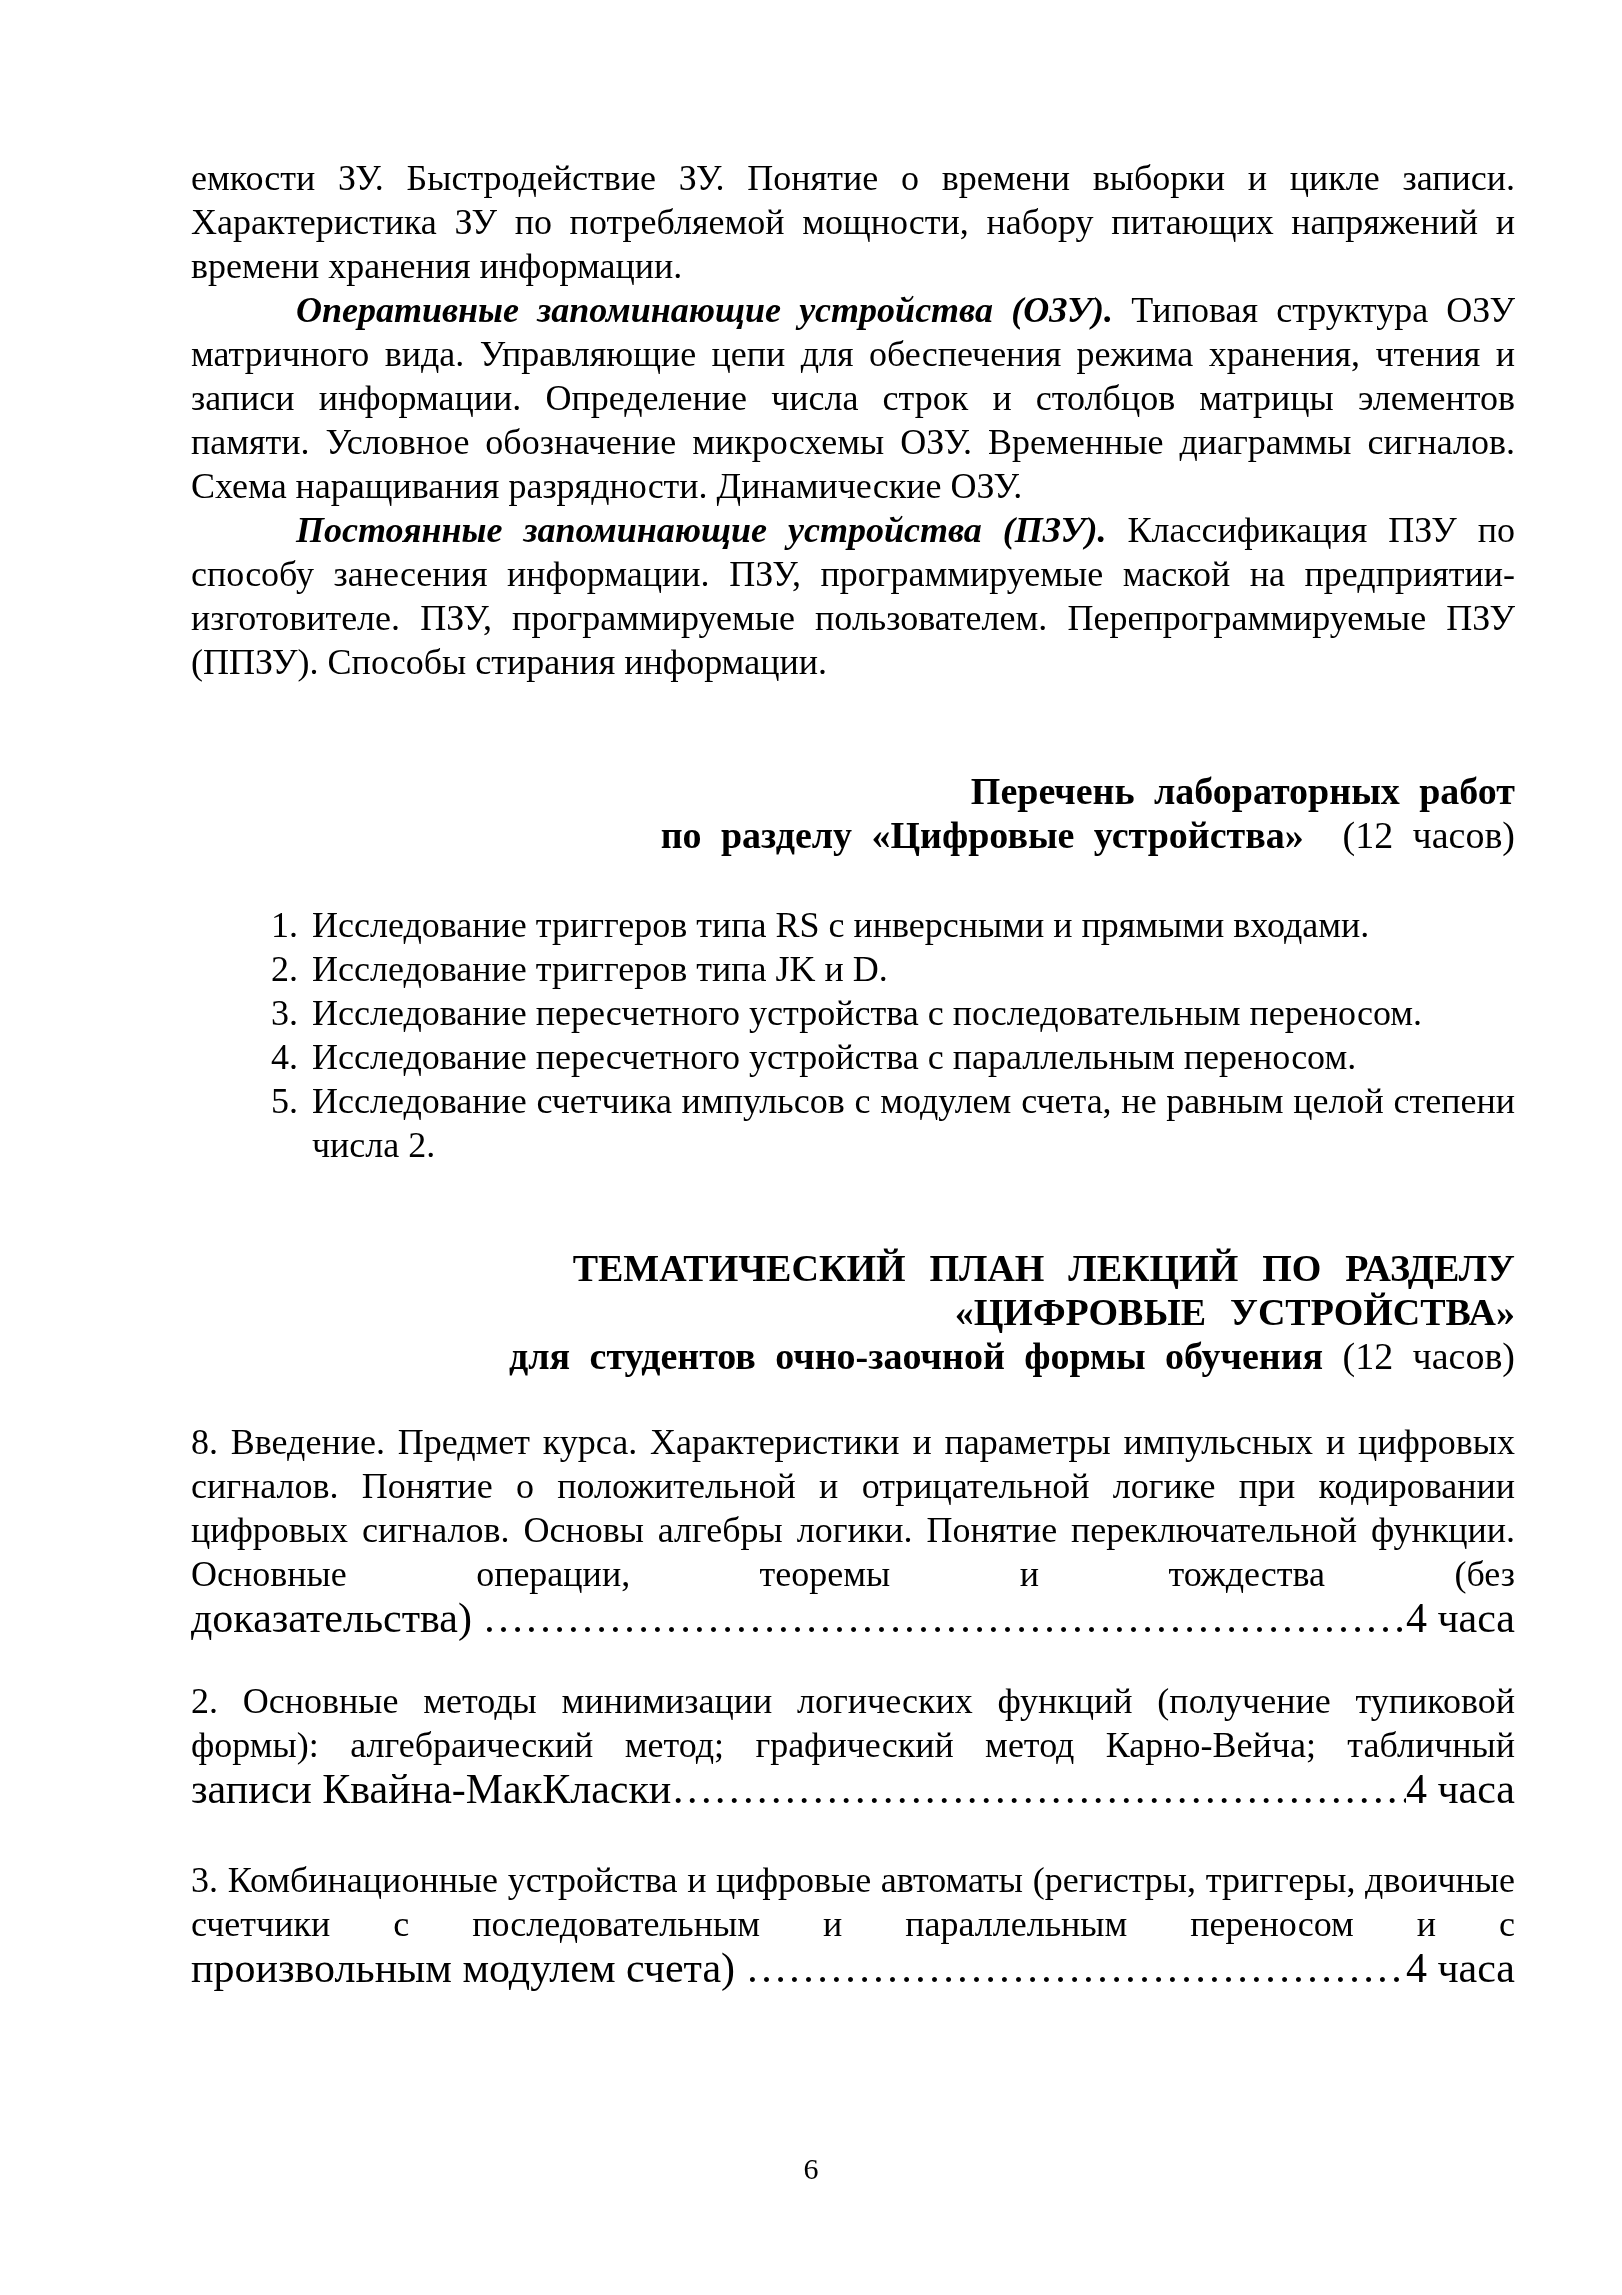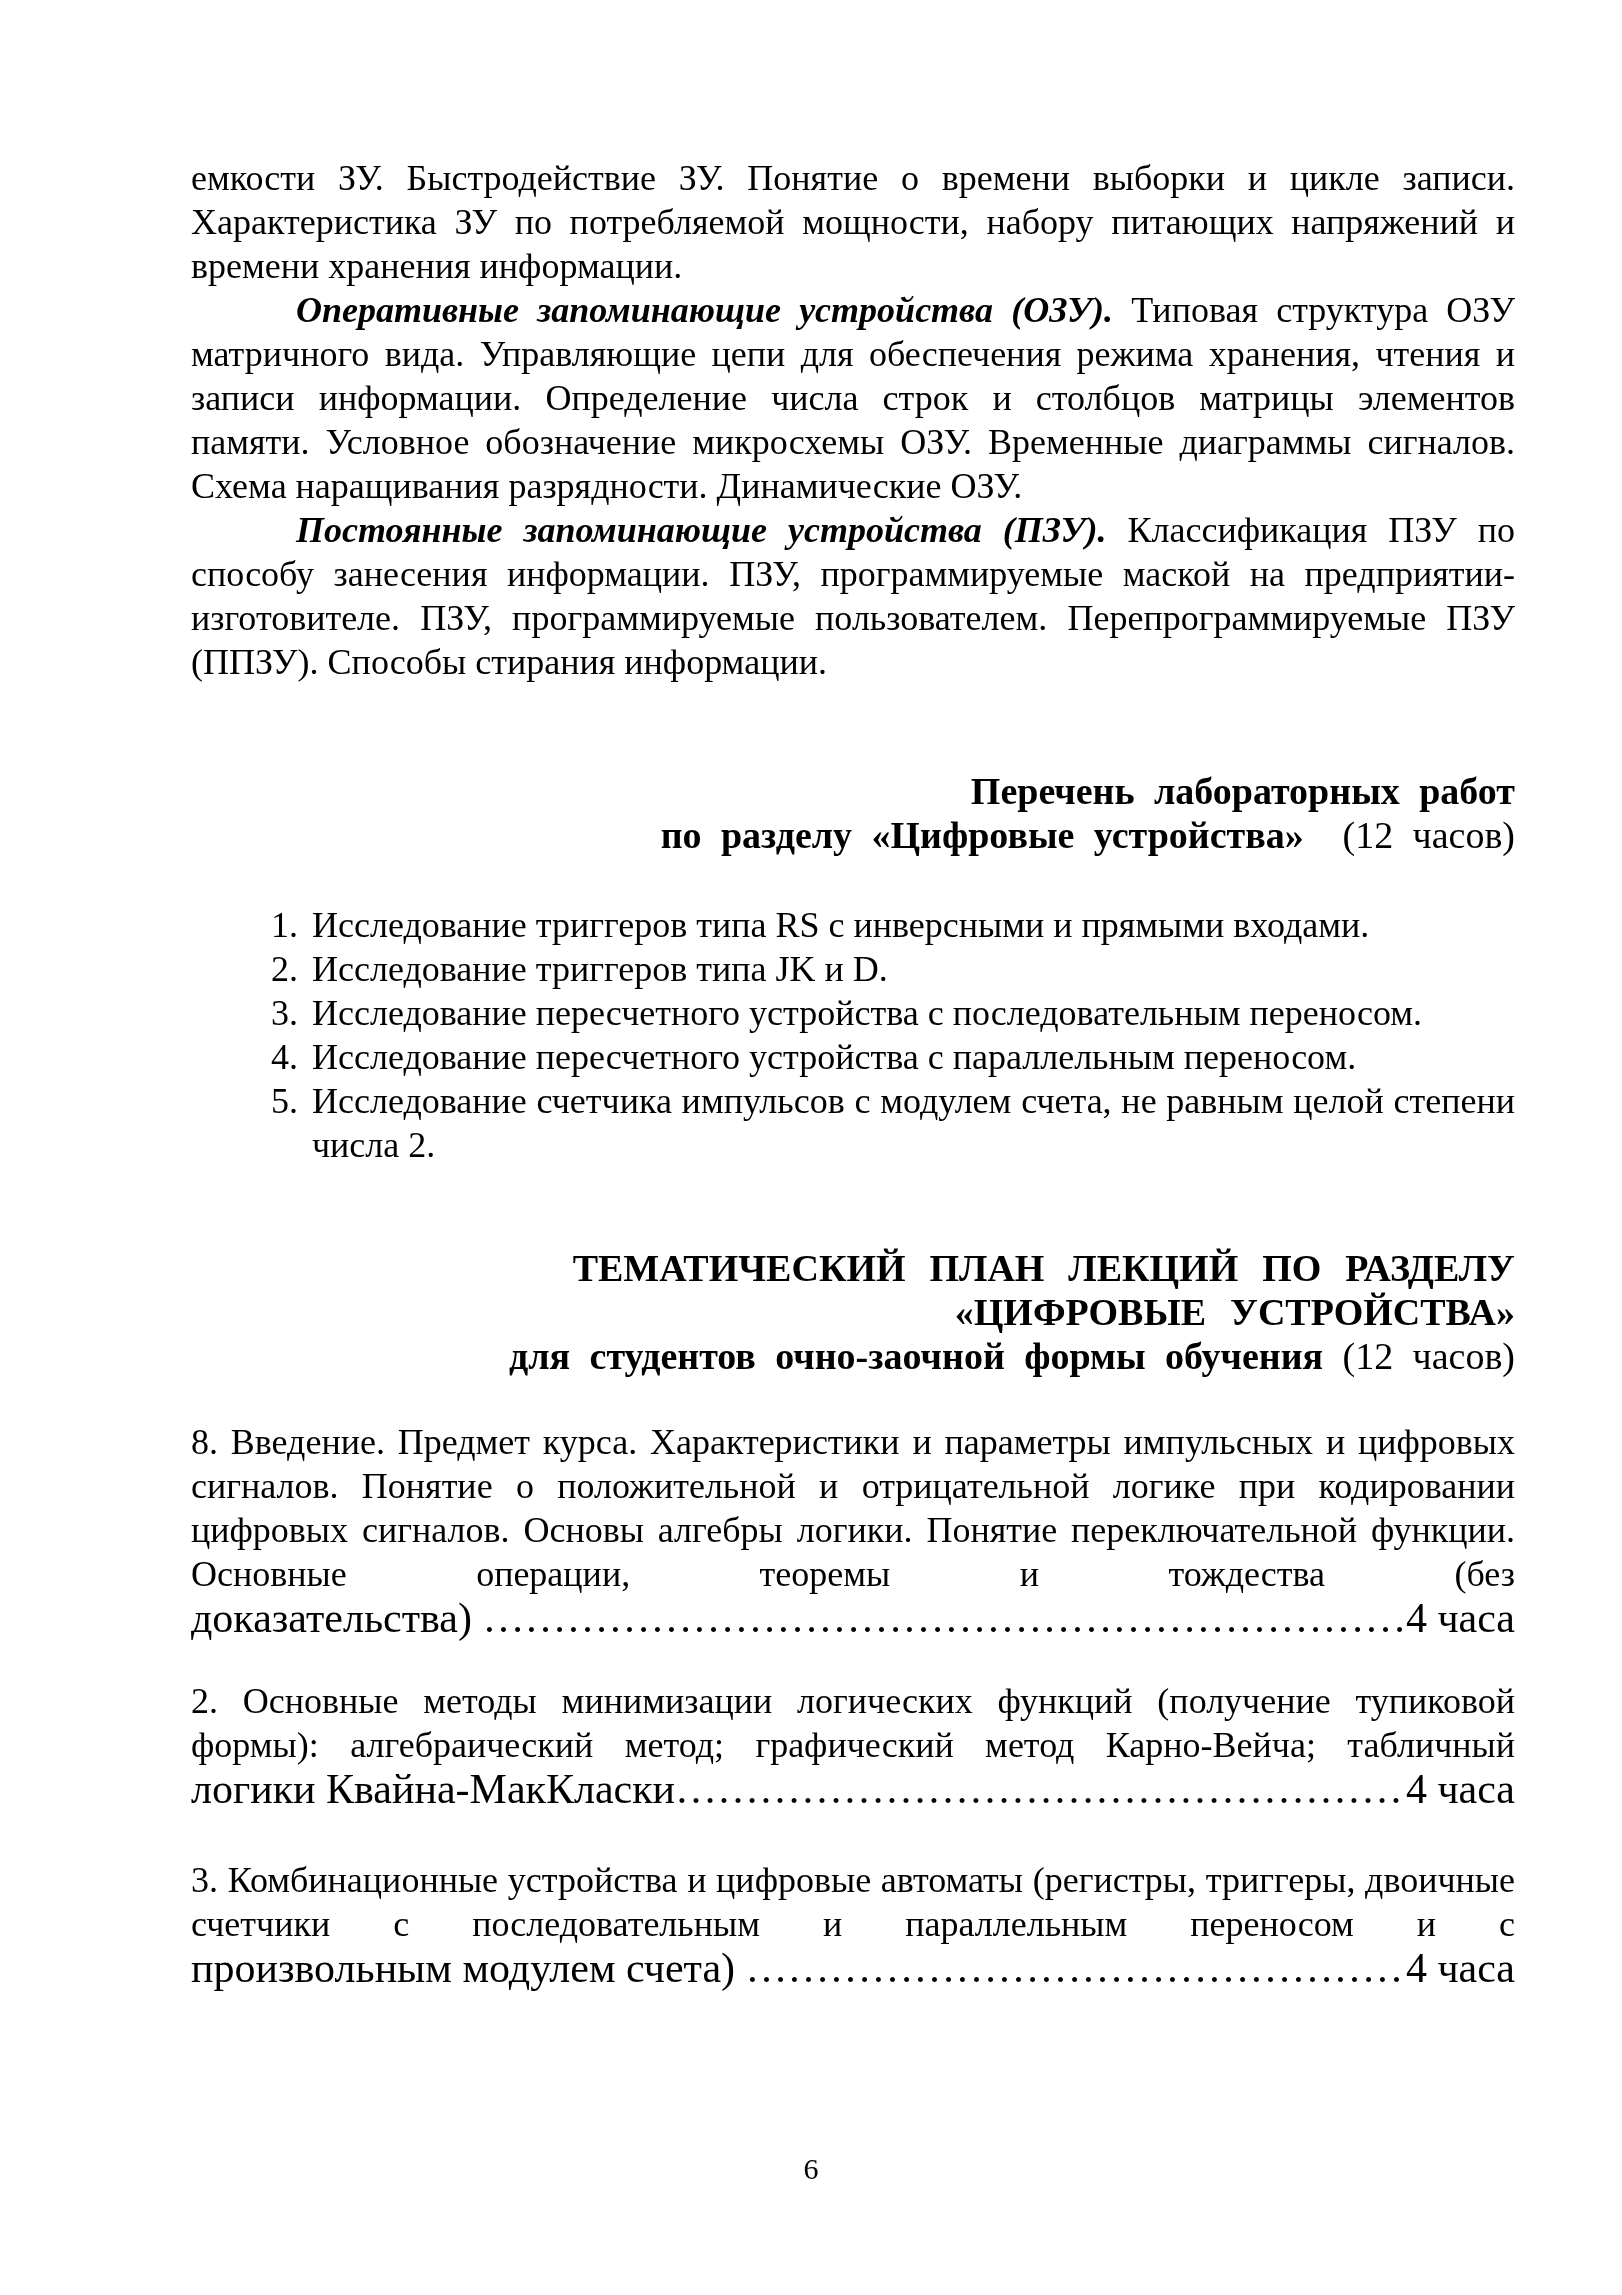--- a/index.html
+++ b/index.html
@@ -130,21 +130,21 @@
       <div class="tail-line">
         <span class="tail-text">доказательства) </span>
         <span class="leader">………………………………………………………………………………………………………………………………………………………………………………………………</span>
         <span class="hours">4 часа</span>
       </div>
     </div>
 
     <div class="plan-item-2">
       <p class="body-text plan-body">2. Основные методы минимизации логических функций (получение тупиковой формы): алгебраический метод; графический метод Карно-Вейча; табличный</p>
       <div class="tail-line">
-        <span class="tail-text">логики Квайна-МакКласки</span>
+        <span class="tail-text">записи Квайна-МакКласки</span>
         <span class="leader">………………………………………………………………………………………………………………………………………………………………………………………………</span>
         <span class="hours">4 часа</span>
       </div>
     </div>
 
     <div class="plan-item-3">
       <p class="body-text plan-body">3. Комбинационные устройства и цифровые автоматы (регистры, триггеры, двоичные счетчики с последовательным и параллельным переносом и с</p>
       <div class="tail-line">
         <span class="tail-text">произвольным модулем счета) </span>
         <span class="leader">………………………………………………………………………………………………………………………………………………………………………………………………</span>

